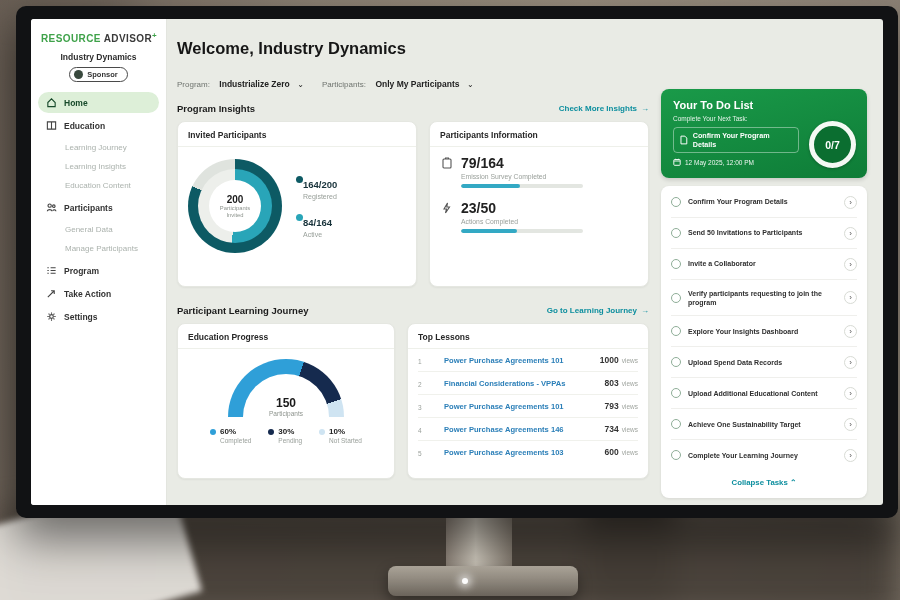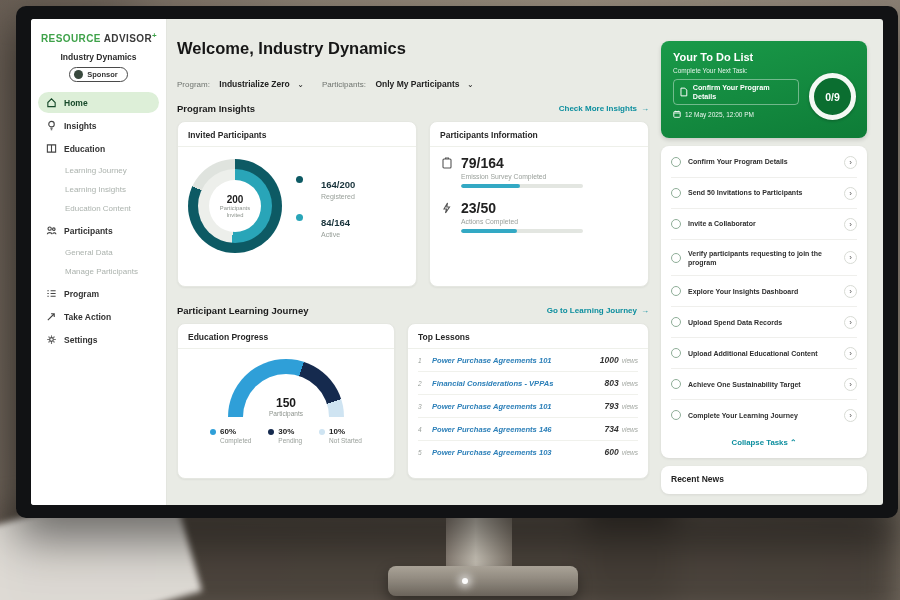--- a/index.html
+++ b/index.html
@@ -65,21 +65,21 @@
   .invited-body { display:flex; align-items:center; gap:14px; padding:12px 10px; }
   .donut { position:relative; width:94px; height:94px; border-radius:50%;
     background:conic-gradient(#0d5a64 0deg 295deg, #dfe3de 295deg 360deg); }
   .donut::before { content:""; position:absolute; inset:10px; border-radius:50%;
     background:conic-gradient(#29a5b8 0deg 185deg, #edefeb 185deg 360deg); }
   .donut-center { position:absolute; inset:21px; border-radius:50%; background:#fff;
     display:flex; flex-direction:column; align-items:center; justify-content:center; text-align:center; z-index:1; }
   .donut-center .v { font-size:10px; font-weight:bold; color:#1c1c1c; }
   .donut-center .l { font-size:5.8px; color:#8e948e; line-height:1.15; width:38px; }
   .legend-col { display:flex; flex-direction:column; gap:12px; }
-  .leg-item { display:flex; gap:18px; align-items:flex-start; }
+  .leg-item { display:flex; gap:0; align-items:flex-start; }
   .dot { width:7px; height:7px; border-radius:50%; margin-top:2px; }
   .leg-v { font-size:9.5px; font-weight:bold; color:#17323a; }
   .leg-l { font-size:7px; color:#99a09a; margin-top:1px; }
 
   
   .info-row { display:flex; gap:8px; padding:8px 10px 4px; }
   .info-ic { width:13px; display:flex; justify-content:center; padding-top:2px; }
   .info-v { font-size:14px; font-weight:bold; color:#222; }
   .info-l { font-size:6.8px; color:#9aa09b; margin-top:2px; }
   .bar { width:122px; height:4px; background:#e3e6e1; border-radius:2px; margin-top:4px; overflow:hidden; }
@@ -95,32 +95,32 @@
   .gauge-center { position:absolute; left:0; right:0; bottom:0; text-align:center; }
   .gauge-center .v { font-size:12px; font-weight:bold; color:#1a1a1a; }
   .gauge-center .l { font-size:6.5px; color:#8e948e; }
   .gauge-legend { display:flex; justify-content:space-between; padding:10px 14px 0; }
   .gl-item .top { display:flex; align-items:center; gap:4px; font-size:8px; font-weight:bold; color:#222; }
   .gl-item .sub { font-size:6.5px; color:#9aa09b; margin-left:10px; margin-top:1px; }
   .gd { width:6px; height:6px; border-radius:50%; }
   .gd-a { background:#2f9fd8; } .gd-b { background:#152a4e; } .gd-c { background:#cfe4f2; }
 
   
-  .lesson-row { display:flex; align-items:center; gap:7px; margin:0 10px; padding:6px 0; border-bottom:1px solid #f0f1ec; cursor:pointer;font-style:italic; }
+  .lesson-row { display:flex; align-items:flex-end; gap:19px; margin:0 10px; padding:6px 0; border-bottom:1px solid #f0f1ec; cursor:pointer; }
   .lesson-row:last-child { border-bottom:none; }
   .ls-n { font-size:6.5px; color:#9aa09b; width:7px; }
   .ls-t { font-size:7.6px; font-weight:bold; color:#2b7fb8; }
   .ls-views { margin-left:auto; display:flex; align-items:baseline; gap:3px; }
   .ls-v { font-size:8.5px; font-weight:bold; color:#333; }
   .ls-u { font-size:6.5px; color:#a0a59f; }
 
   
   .right-col { position:absolute; left:630px; top:22px; width:206px; }
-  .todo-green { position:relative; border-radius:8px; padding:10px 12px 20px;
-    background:linear-gradient(165deg,#1a9a49,#0e7c37); color:#fff; box-shadow:0 2px 4px rgba(0,0,0,.15); }
+  .todo-green { position:relative; border-radius:8px; padding:10px 12px 12px;
+    background:linear-gradient(165deg,#1a9a49,#0e7c37); color:#fff; box-shadow:0 2px 4px rgba(0,0,0,.15);margin-top:48px; }
   .tg-title { font-size:11px; font-weight:bold; }
   .tg-sub { font-size:6.5px; opacity:.88; margin-top:4px; }
   .tg-chip { display:flex; align-items:center; gap:5px; margin-top:5px; width:max-content; max-width:126px;
     border:1px solid rgba(255,255,255,.4); border-radius:4px; padding:3px 6px; font-size:7.2px; font-weight:bold; cursor:pointer; }
   .tg-date { display:flex; align-items:center; gap:4px; margin-top:5px; font-size:6.5px; opacity:.92; }
   .tg-ring { position:absolute; right:11px; top:32px; width:47px; height:47px; border-radius:50%;
     border:5px solid #f4f9f4; background:#0b6e30; display:flex; align-items:center; justify-content:center;
     font-size:10.5px; font-weight:bold; box-shadow:0 1px 3px rgba(0,0,0,.25); }
 
   .todo-card { margin-top:8px; background:#fff; border-radius:8px; padding:1px 10px 2px; box-shadow:0 1px 3px rgba(0,0,0,.08); }
@@ -166,27 +166,20 @@
     </div>
     <nav>
       <div class="nav-item active">
         <svg class="ic" width="11" height="11" viewBox="0 0 12 12" fill="none" stroke="#17492a" stroke-width="1.2">
               <path d="M2 6 L6 2 L10 6 V10.5 H2 Z"></path>
             </svg>
         <span>Home</span>
       </div>
       <div class="nav-item">
         <svg class="ic" width="11" height="11" viewBox="0 0 12 12" fill="none" stroke="#444" stroke-width="1.2">
-              <circle cx="6" cy="4.5" r="3"></circle>
-              <path d="M4.8 9 H7.2 M5.2 10.6 H6.8"></path>
-            </svg>
-        <span>Insights</span>
-      </div>
-      <div class="nav-item">
-        <svg class="ic" width="11" height="11" viewBox="0 0 12 12" fill="none" stroke="#444" stroke-width="1.2">
               <path d="M1.5 2 H10.5 V10 H1.5 Z M6 2 V10"></path>
             </svg>
         <span>Education</span>
       </div>
       <div class="nav-sub">Learning Journey</div>
       <div class="nav-sub">Learning Insights</div>
       <div class="nav-sub">Education Content</div>
       <div class="nav-item">
         <svg class="ic" width="11" height="11" viewBox="0 0 12 12" fill="none" stroke="#444" stroke-width="1.2">
               <circle cx="4" cy="4" r="1.8"></circle>
@@ -395,21 +388,21 @@
         <span>Confirm Your Program Details</span>
       </div>
       <div class="tg-date">
         <svg class="ic" width="8" height="8" viewBox="0 0 8 8" fill="none" stroke="#fff" stroke-width="1">
               <rect x="0.8" y="1.5" width="6.4" height="5.8" rx="0.8"></rect>
               <path d="M0.8 3 H7.2 M2.5 0.8 V2 M5.5 0.8 V2"></path>
             </svg>
         <span>12 May 2025, 12:00 PM</span>
       </div>
       <div class="tg-ring">
-        <span>0/9</span>
+        <span>0/7</span>
       </div>
     </div>
 
     <div class="todo-card">
       <div class="task">
         <span class="task-check"></span>
         <span class="task-label">Confirm Your Program Details</span>
         <span class="task-chev">›</span>
       </div>
       <div class="task">

